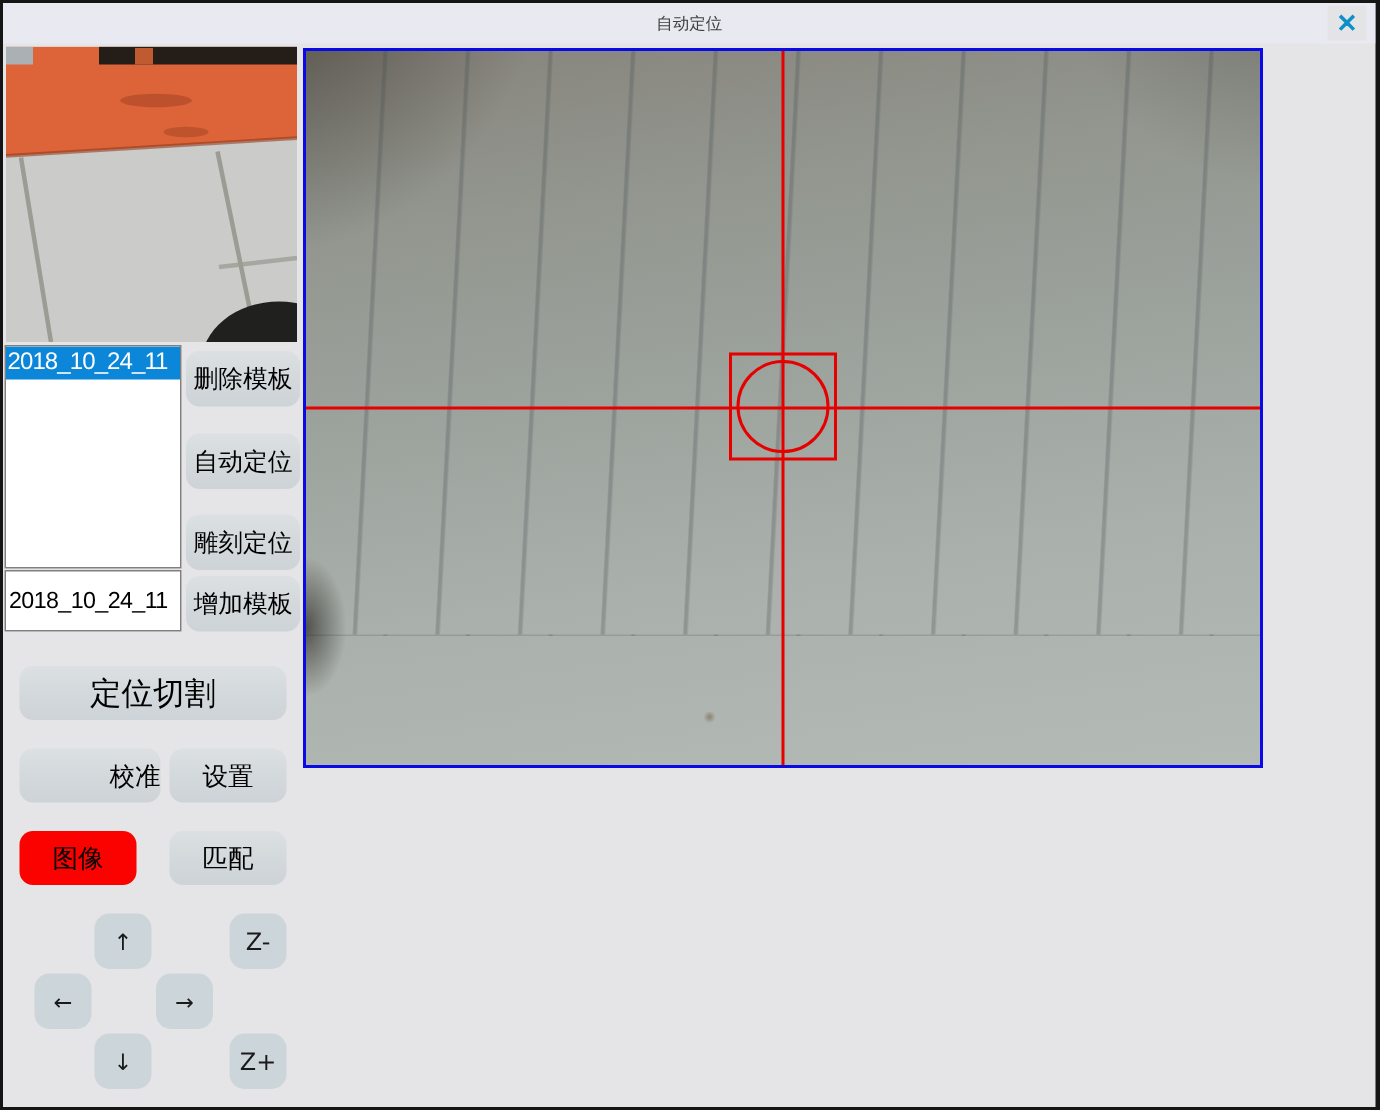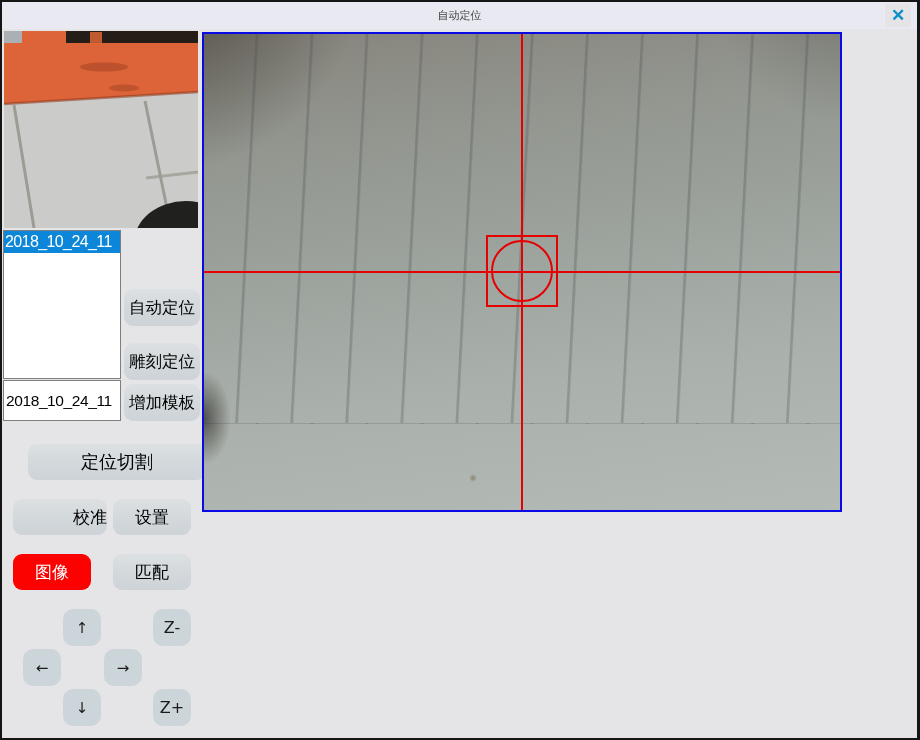--- a/index.html
+++ b/index.html
@@ -35,25 +35,25 @@
   
   .btn { position:absolute; border:none; cursor:pointer; color:#000;
          background:linear-gradient(#dce0e2 0%, #d2d8db 55%, #cdd3d6 100%);
          border-radius:9px; font-size:17px; text-align:center;
          font-family:"Liberation Sans","DejaVu Sans",sans-serif; }
   .btn.tmpl { left:122px; width:76px; height:37px; font-size:16.5px; }
   #btn-delete-template { top:232px; }
   #btn-clear-template  { top:287px; }
   #btn-engrave-locate  { top:341px; }
   #btn-add-template    { top:382px;font-family:Liberation Mono, monospace; }
-  #btn-locate-cut { left:11px; top:442px; width:178px; height:36px; font-size:18px;margin-left:15px; }
+  #btn-locate-cut { left:11px; top:442px; width:178px; height:36px; font-size:21px; }
   #btn-calibrate  { left:11px;  top:497px; width:94px; height:36px;text-align:right; }
   #btn-settings   { left:111px; top:497px; width:78px; height:36px;font-family:Liberation Mono, monospace; }
   #btn-image      { left:11px;  top:552px; width:78px; height:36px;
-                    background:#fb0100; color:#ffffff; }
+                    background:#fb0100; color:#000000; }
   #btn-match      { left:111px; top:552px; width:78px; height:36px;font-family:Liberation Mono, monospace; }
 
   .jog { position:absolute; width:38px; height:37px; border:none; cursor:pointer;
          background:#ccd5d9; border-radius:10px; color:#1a1a1a; font-size:15px;
          font-family:"DejaVu Sans",sans-serif; }
   #jog-up    { left:61px;  top:607px; }
   #jog-zminus{ left:151px; top:607px; font-size:16px; }
   #jog-left  { left:21px;  top:647px; }
   #jog-right { left:102px; top:647px; }
   #jog-down  { left:61px;  top:687px; }
@@ -110,20 +110,21 @@
       <ellipse cx="182" cy="212" rx="52" ry="42" fill="#20201f"></ellipse>
     </svg>
   </div>
 
   <div class="listbox">
     <div class="list-item selected">2018_10_24_11</div>
   </div>
 
   <input class="name-input" type="text" value="2018_10_24_11" style="">
 
+  <button class="btn tmpl" id="btn-delete-template">删除模板</button>
   <button class="btn tmpl" id="btn-clear-template">自动定位</button>
   <button class="btn tmpl" id="btn-engrave-locate">雕刻定位</button>
   <button class="btn tmpl" id="btn-add-template">增加模板</button>
 
   <button class="btn" id="btn-locate-cut">定位切割</button>
   <button class="btn" id="btn-calibrate">校准</button>
   <button class="btn" id="btn-settings">设置</button>
   <button class="btn" id="btn-image">图像</button>
   <button class="btn" id="btn-match">匹配</button>
 

